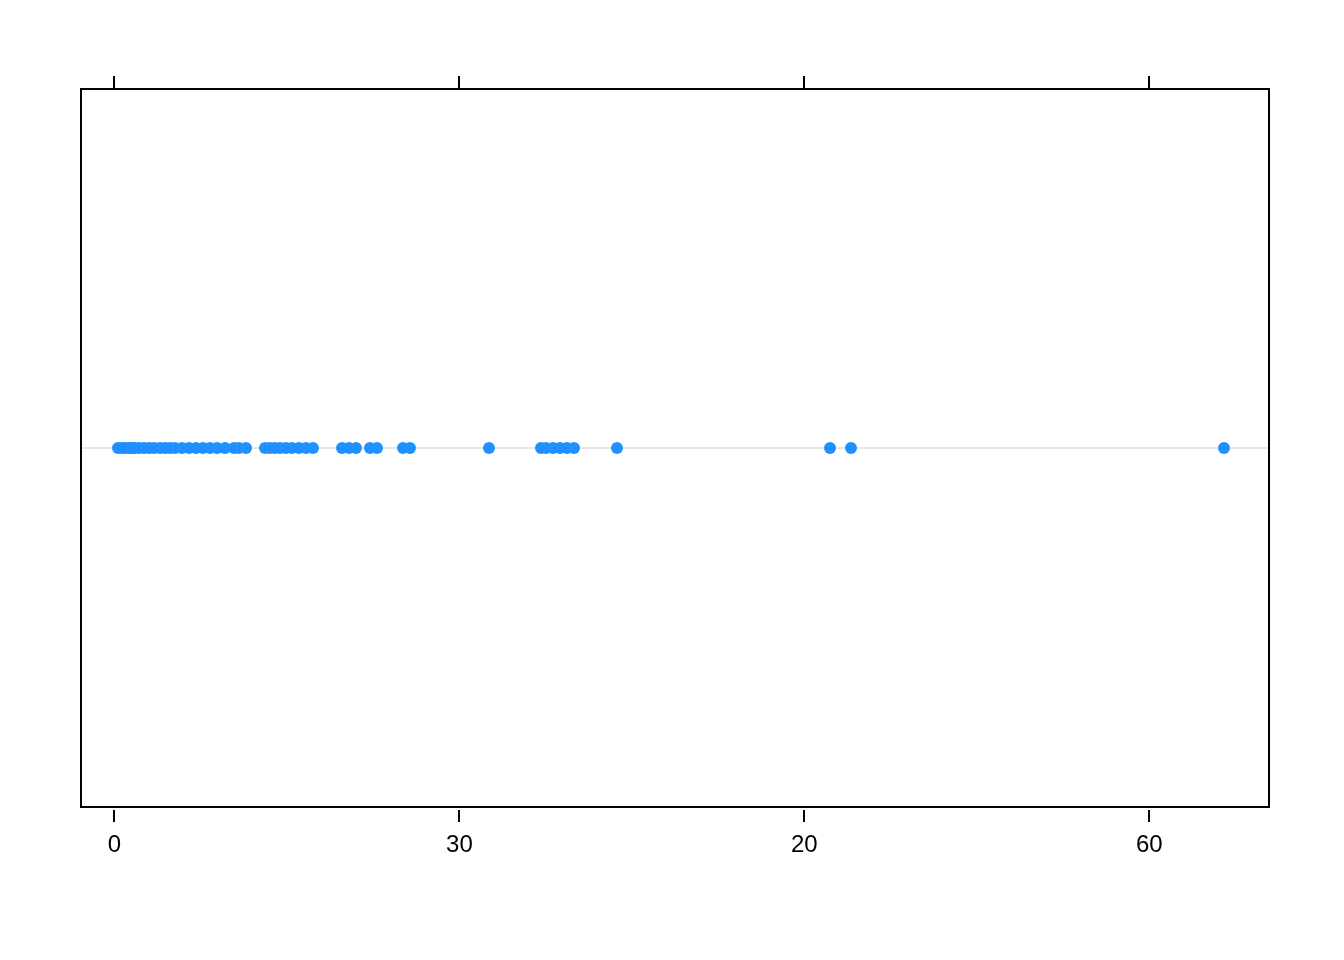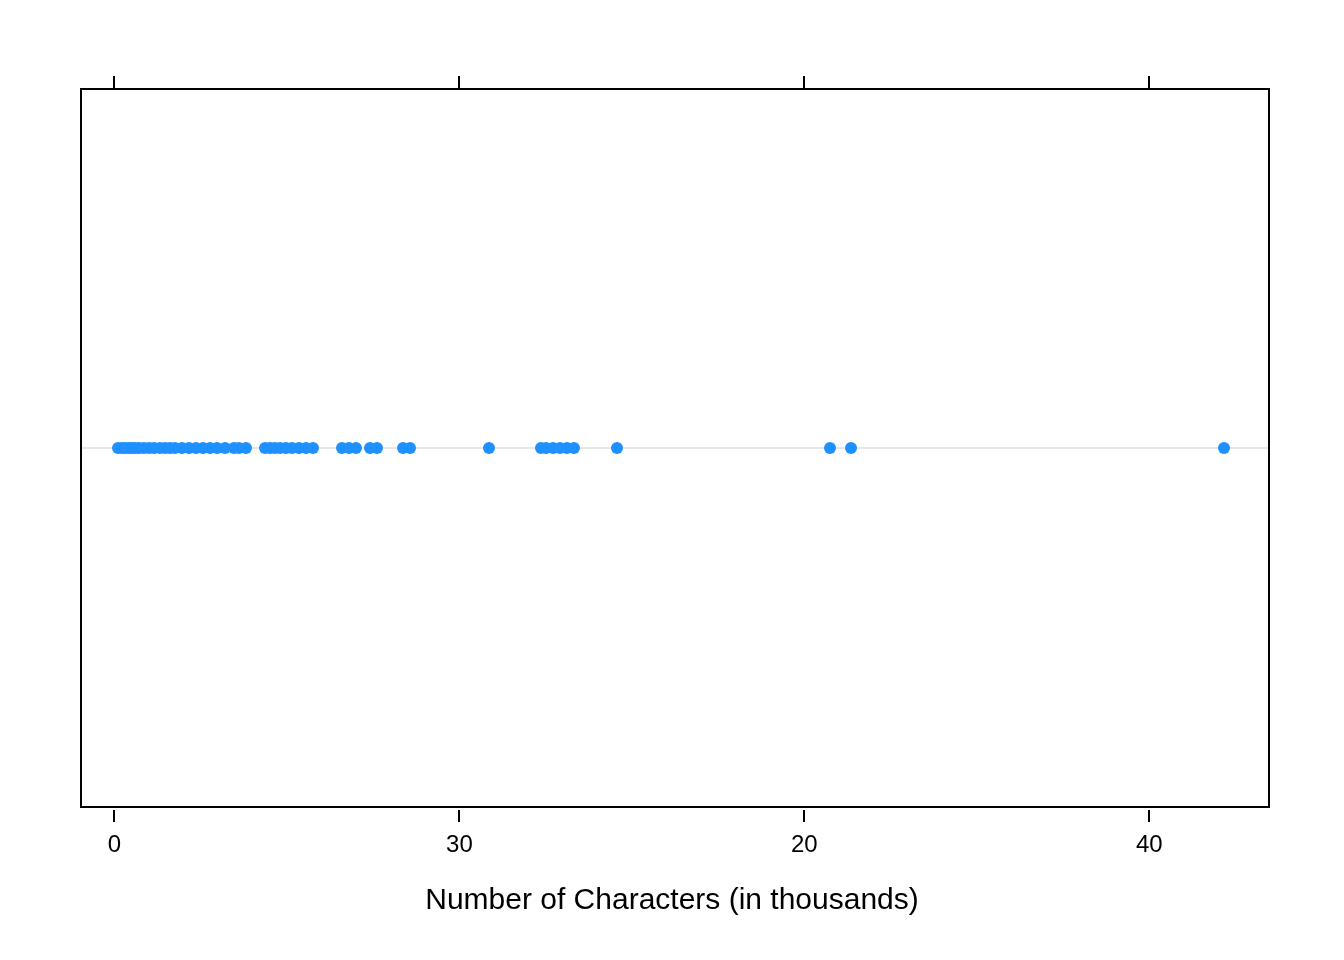--- a/index.html
+++ b/index.html
@@ -135,18 +135,17 @@
       <div class="x-tick bottom" style="left: 113.493px;"></div>
       <div class="x-tick-label" style="left: 114.493px;">0</div>
       <div class="x-tick top" style="left: 458.42px;"></div>
       <div class="x-tick bottom" style="left: 458.42px;"></div>
       <div class="x-tick-label" style="left: 459.42px;">30</div>
       <div class="x-tick top" style="left: 803.348px;"></div>
       <div class="x-tick bottom" style="left: 803.348px;"></div>
       <div class="x-tick-label" style="left: 804.348px;">20</div>
       <div class="x-tick top" style="left: 1148.28px;"></div>
       <div class="x-tick bottom" style="left: 1148.28px;"></div>
-      <div class="x-tick-label" style="left: 1149.28px;">40</div>
+      <div class="x-tick-label" style="left: 1149.28px;">60</div>
     </div>
 
-  <div class="x-axis-label">Number of Characters (in thousands)</div>
 
 </div>
 
 </body></html>

